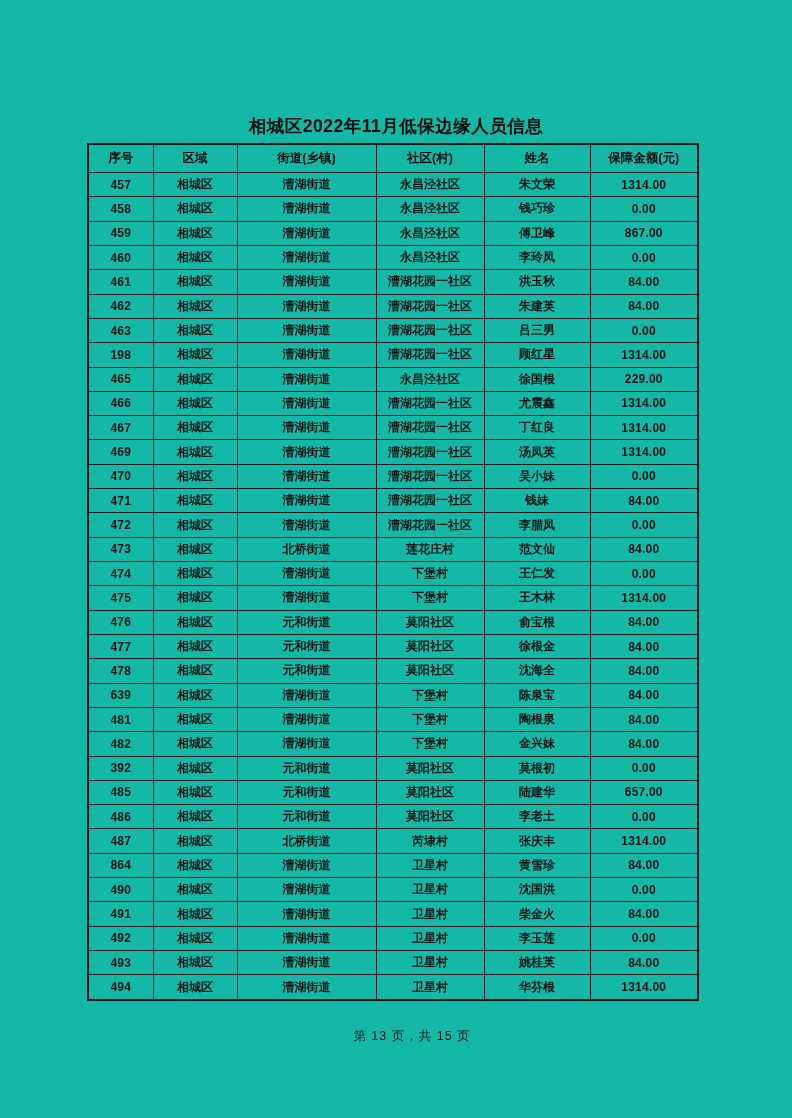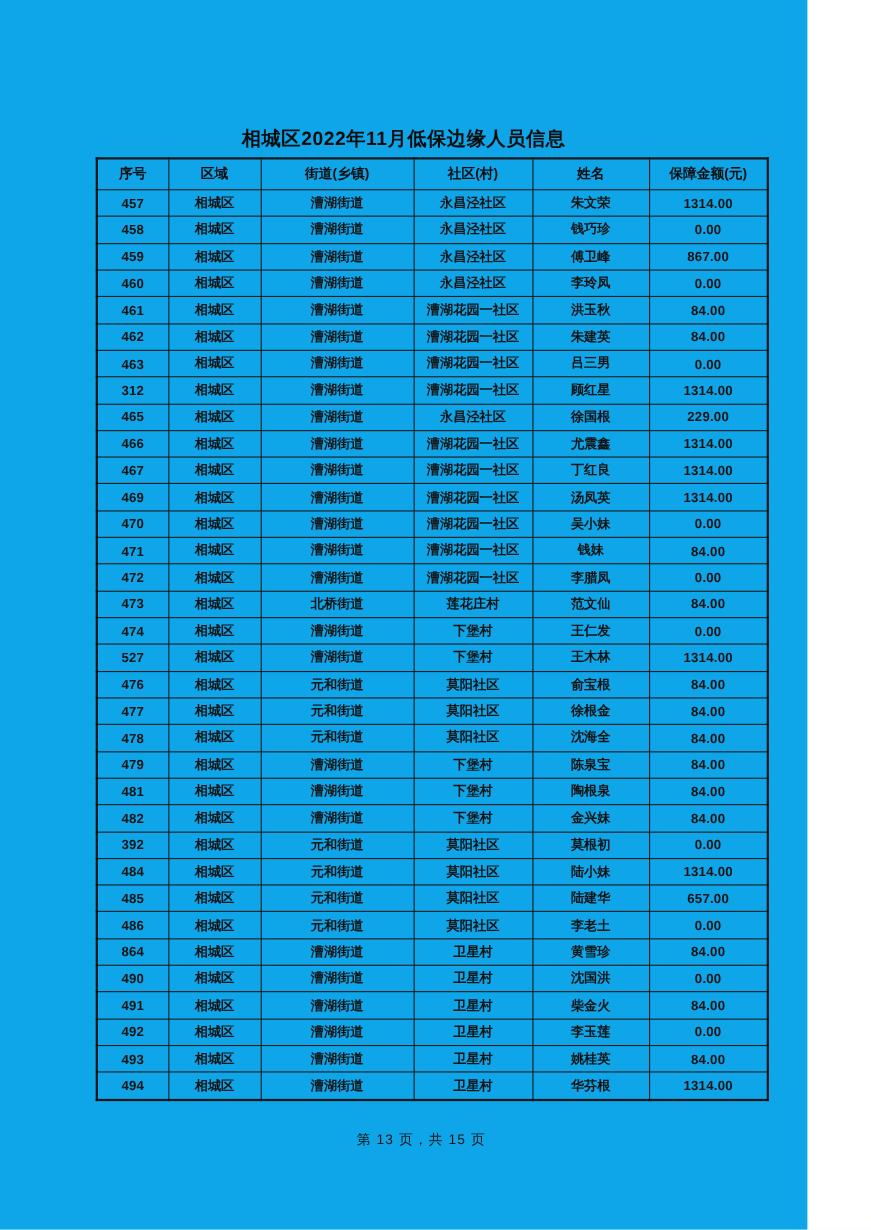--- a/index.html
+++ b/index.html
@@ -2,23 +2,23 @@
 <html><head>
 <meta charset="utf-8">
 <style>
   html, body {
     margin: 0;
     padding: 0;
     background: #ffffff;
   }
   .page {
     position: relative;
-    width: 734px;
+    width: 792px;
     height: 1118px;
-    background: #0ea5e9;
+    background: #14b8a6;
     font-family: "Liberation Sans", sans-serif;
     color: #111111;
     overflow: hidden;
   }
   .doc-title {
     position: absolute;
     top: 114px;
     left: 0;
     width: 100%;
     margin: 0;
@@ -158,21 +158,21 @@
         </tr>
         <tr>
           <td class="c0">463</td>
           <td class="c1">相城区</td>
           <td class="c2">漕湖街道</td>
           <td class="c3">漕湖花园一社区</td>
           <td class="c4">吕三男</td>
           <td class="c5">0.00</td>
         </tr>
         <tr>
-          <td class="c0">312</td>
+          <td class="c0">198</td>
           <td class="c1">相城区</td>
           <td class="c2">漕湖街道</td>
           <td class="c3">漕湖花园一社区</td>
           <td class="c4">顾红星</td>
           <td class="c5">1314.00</td>
         </tr>
         <tr>
           <td class="c0">465</td>
           <td class="c1">相城区</td>
           <td class="c2">漕湖街道</td>
@@ -238,21 +238,21 @@
         </tr>
         <tr>
           <td class="c0">474</td>
           <td class="c1">相城区</td>
           <td class="c2">漕湖街道</td>
           <td class="c3">下堡村</td>
           <td class="c4">王仁发</td>
           <td class="c5">0.00</td>
         </tr>
         <tr>
-          <td class="c0">527</td>
+          <td class="c0">475</td>
           <td class="c1">相城区</td>
           <td class="c2">漕湖街道</td>
           <td class="c3">下堡村</td>
           <td class="c4">王木林</td>
           <td class="c5">1314.00</td>
         </tr>
         <tr>
           <td class="c0">476</td>
           <td class="c1">相城区</td>
           <td class="c2">元和街道</td>
@@ -270,21 +270,21 @@
         </tr>
         <tr>
           <td class="c0">478</td>
           <td class="c1">相城区</td>
           <td class="c2">元和街道</td>
           <td class="c3">莫阳社区</td>
           <td class="c4">沈海全</td>
           <td class="c5">84.00</td>
         </tr>
         <tr>
-          <td class="c0">479</td>
+          <td class="c0">639</td>
           <td class="c1">相城区</td>
           <td class="c2">漕湖街道</td>
           <td class="c3">下堡村</td>
           <td class="c4">陈泉宝</td>
           <td class="c5">84.00</td>
         </tr>
         <tr>
           <td class="c0">481</td>
           <td class="c1">相城区</td>
           <td class="c2">漕湖街道</td>
@@ -300,46 +300,46 @@
           <td class="c4">金兴妹</td>
           <td class="c5">84.00</td>
         </tr>
         <tr>
           <td class="c0">392</td>
           <td class="c1">相城区</td>
           <td class="c2">元和街道</td>
           <td class="c3">莫阳社区</td>
           <td class="c4">莫根初</td>
           <td class="c5">0.00</td>
-        </tr>
-        <tr>
-          <td class="c0">484</td>
-          <td class="c1">相城区</td>
-          <td class="c2">元和街道</td>
-          <td class="c3">莫阳社区</td>
-          <td class="c4">陆小妹</td>
-          <td class="c5">1314.00</td>
         </tr>
         <tr>
           <td class="c0">485</td>
           <td class="c1">相城区</td>
           <td class="c2">元和街道</td>
           <td class="c3">莫阳社区</td>
           <td class="c4">陆建华</td>
           <td class="c5">657.00</td>
         </tr>
         <tr>
           <td class="c0">486</td>
           <td class="c1">相城区</td>
           <td class="c2">元和街道</td>
           <td class="c3">莫阳社区</td>
           <td class="c4">李老土</td>
           <td class="c5">0.00</td>
         </tr>
         <tr>
+          <td class="c0">487</td>
+          <td class="c1">相城区</td>
+          <td class="c2">北桥街道</td>
+          <td class="c3">芮埭村</td>
+          <td class="c4">张庆丰</td>
+          <td class="c5">1314.00</td>
+        </tr>
+        <tr>
           <td class="c0">864</td>
           <td class="c1">相城区</td>
           <td class="c2">漕湖街道</td>
           <td class="c3">卫星村</td>
           <td class="c4">黄雪珍</td>
           <td class="c5">84.00</td>
         </tr>
         <tr>
           <td class="c0">490</td>
           <td class="c1">相城区</td>

